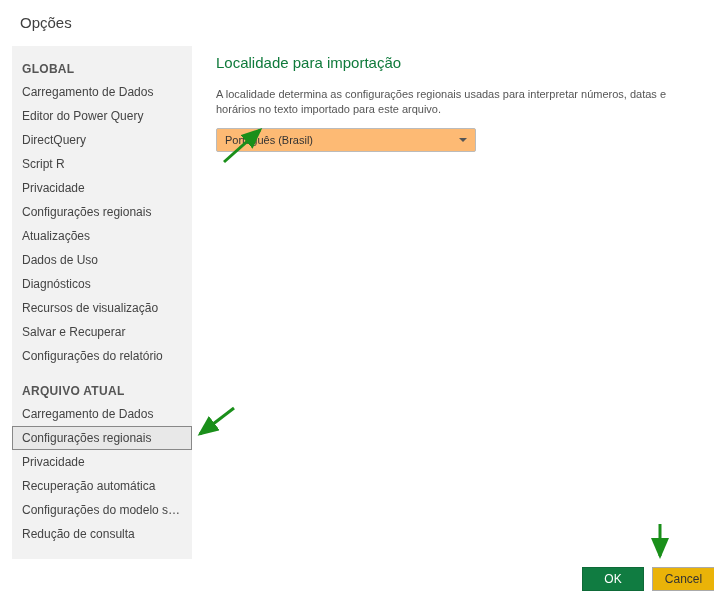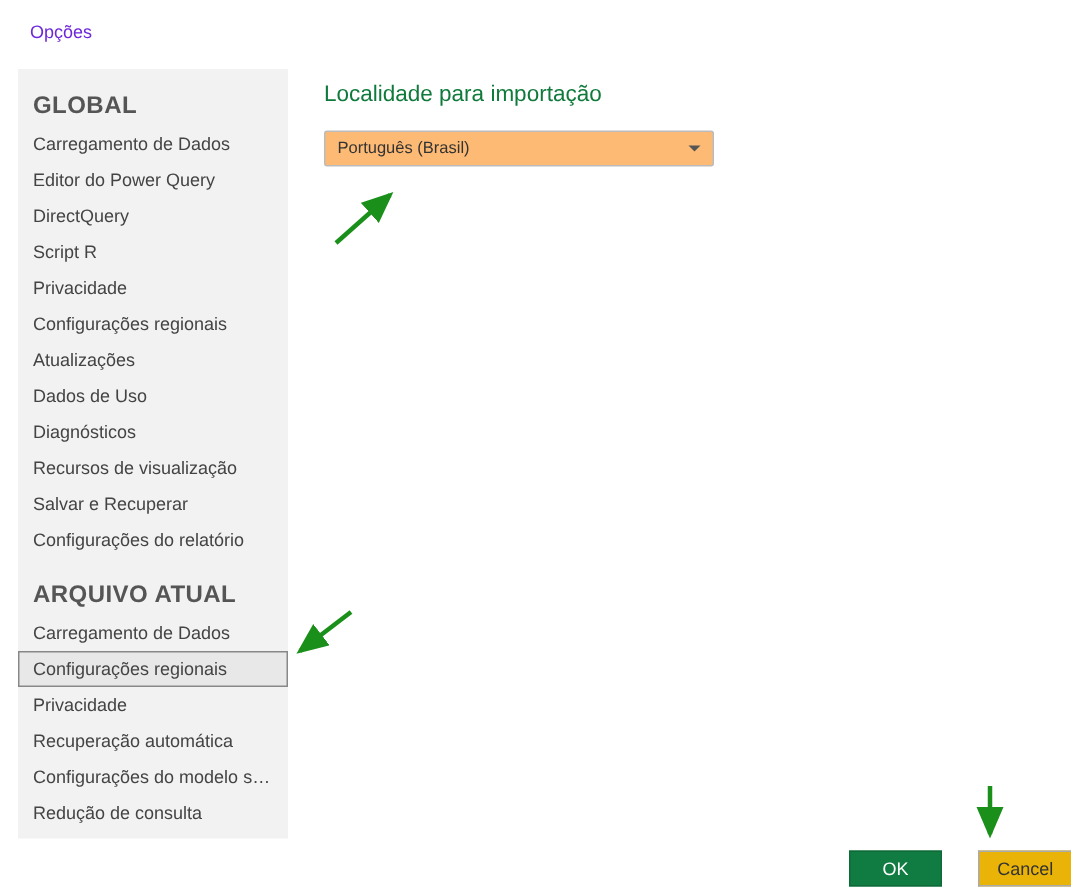--- a/index.html
+++ b/index.html
@@ -7,41 +7,41 @@
     font-family: "Segoe UI", Tahoma, sans-serif;
     font-size: 12px;
     color: #333;
     background: #fff;
     width: 718px;
     height: 597px;
     position: relative;
     overflow: hidden;
   }
   .dialog-title {
-    font-size: 12px;
-    color: #6d28d9;
+    font-size: 15px;
+    color: #404040;
     padding: 14px 16px 0 20px;
     font-weight: 400;
   }
   .main {
     display: flex;
     position: absolute;
     top: 46px;
     left: 12px;
     right: 0;
     bottom: 38px;
   }
   .sidebar {
     width: 180px;
     background: #f2f2f2;
     padding: 10px 0;
     overflow: hidden;
   }
   .sidebar-section-header {
-    font-size: 16px;
+    font-size: 12px;
     color: #555;
     font-weight: 600;
     padding: 6px 10px 4px 10px;
     letter-spacing: 0.3px;
   }
   .sidebar-item {
     font-size: 12px;
     color: #444;
     padding: 5px 10px;
     cursor: pointer;
@@ -88,21 +88,21 @@
     width: 0; height: 0;
     border-left: 4px solid transparent;
     border-right: 4px solid transparent;
     border-top: 4px solid #555;
   }
   .footer {
     position: absolute;
     bottom: 6px;
     right: 0;
     display: flex;
-    gap: 24px;
+    gap: 8px;
     padding-right: 4px;
     align-items: center;
   }
   .btn {
     min-width: 62px;
     height: 24px;
     border: 1px solid #888;
     background: #f3f3f3;
     font-size: 12px;
     cursor: pointer;
@@ -159,20 +159,21 @@
     <div class="sidebar-item selected">Configurações regionais</div>
     <div class="sidebar-item">Privacidade</div>
     <div class="sidebar-item">Recuperação automática</div>
     <div class="sidebar-item">Configurações do modelo semân...</div>
     <div class="sidebar-item">Redução de consulta</div>
 
   </div>
 
   <div class="content">
     <div class="content-title">Localidade para importação</div>
+    <div class="content-desc">A localidade determina as configurações regionais usadas para interpretar números, datas e horários no texto importado para este arquivo.</div>
     <div class="dropdown">
       <span>Português (Brasil)</span>
       <span class="caret"></span>
     </div>
   </div>
 
 </div>
 
 <div class="footer">
   <div class="btn primary">OK</div>

